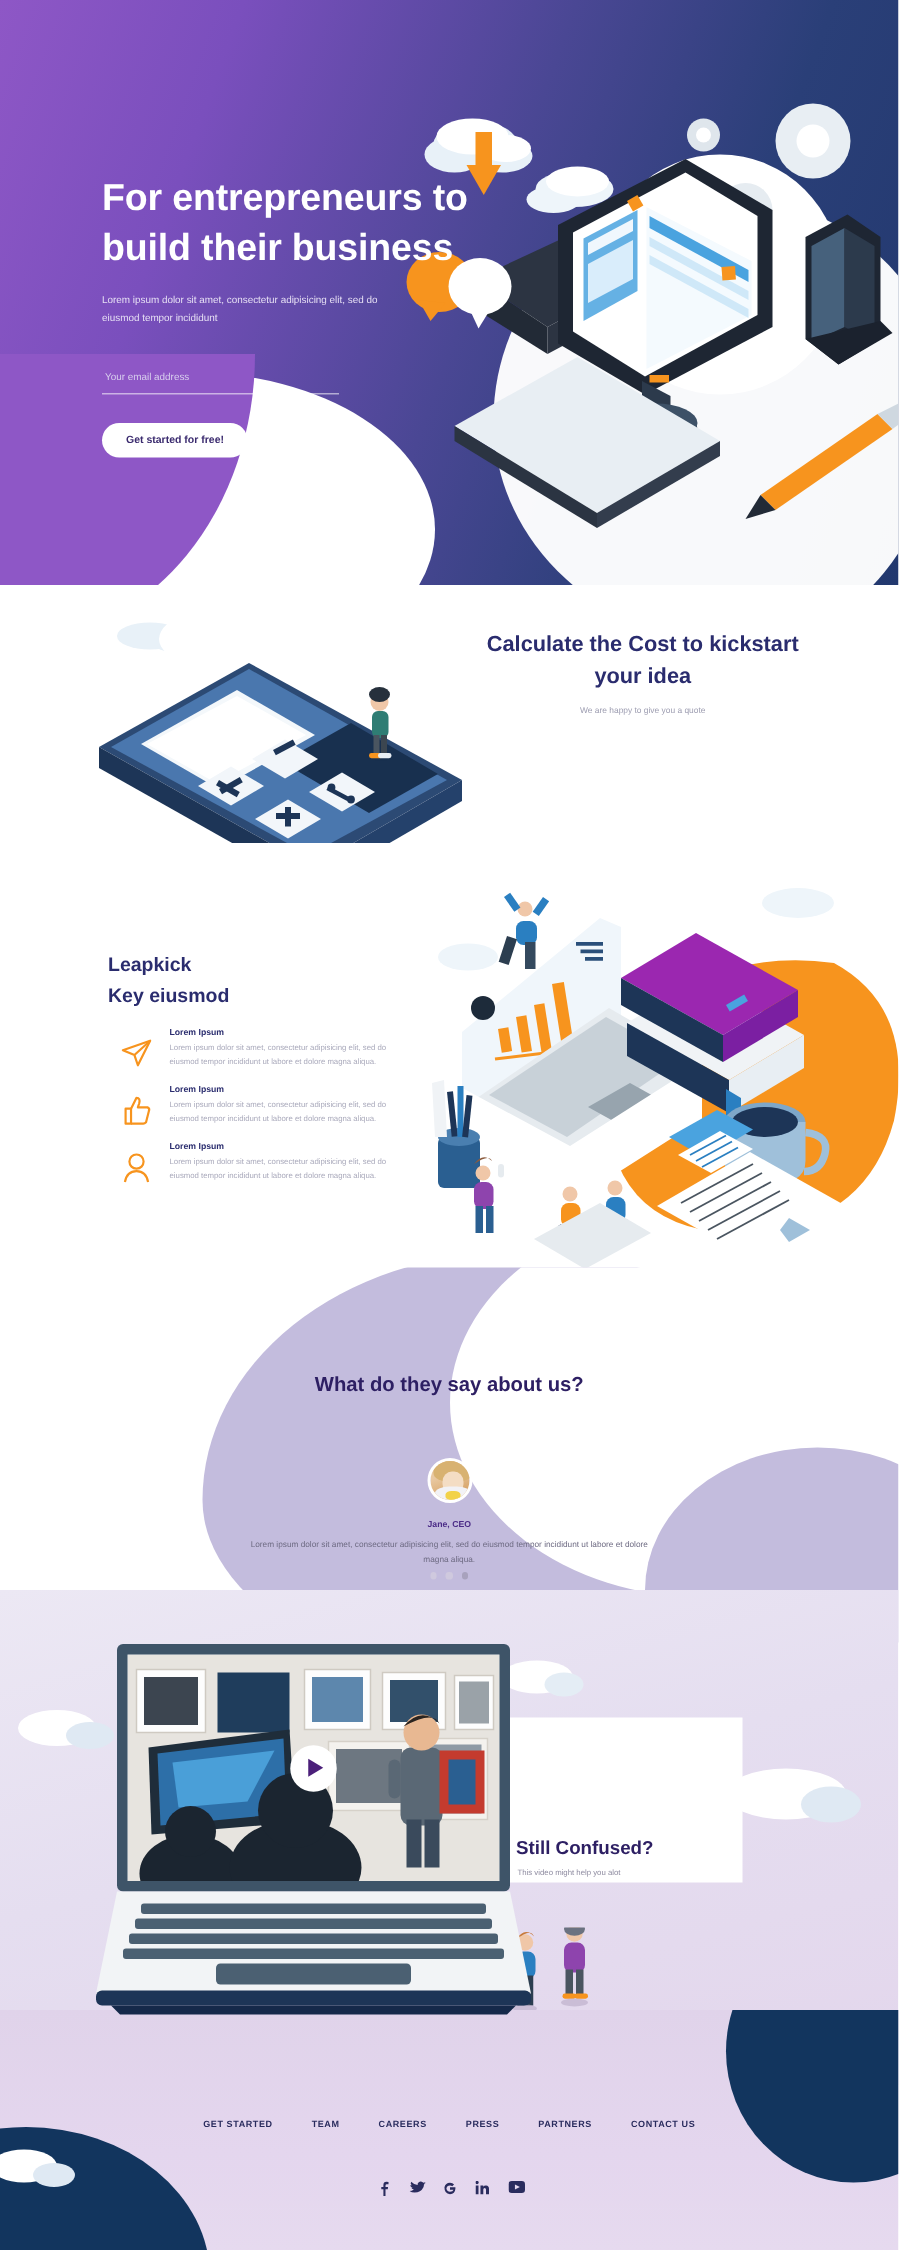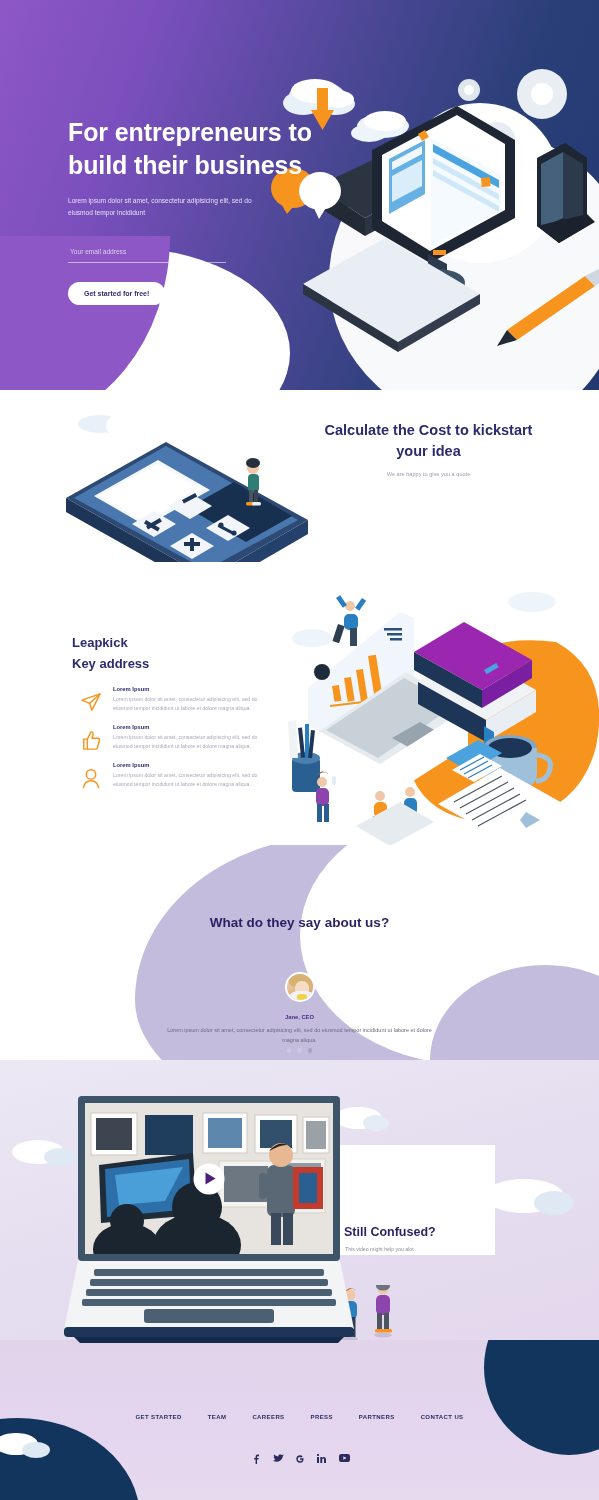--- a/index.html
+++ b/index.html
@@ -323,21 +323,21 @@
           <path d="M189 54 q6 -9 13 -1 q-3 -4 -13 1z" fill="#26303c"></path>
           <ellipse cx="195" cy="51" rx="7" ry="5" fill="#26303c"></ellipse>
         </g>
       </svg>
     </div>
   </section>
 
   <section class="sec-feat">
     <div class="feat-title">
       <div>Leapkick</div>
-      <div>Key address</div>
+      <div>Key eiusmod</div>
     </div>
 
     <div class="feat-list">
       <div class="feat-item">
         <div class="feat-icon">
           <svg width="22" height="20" viewBox="0 0 24 22" fill="none" stroke="#F7941E" stroke-width="1.6" stroke-linejoin="round">
             <path d="M2 9 L22 2 L13 20 L10.5 12.5 Z"></path>
               <path d="M10.5 12.5 L22 2"></path>
           </svg>
         </div>

